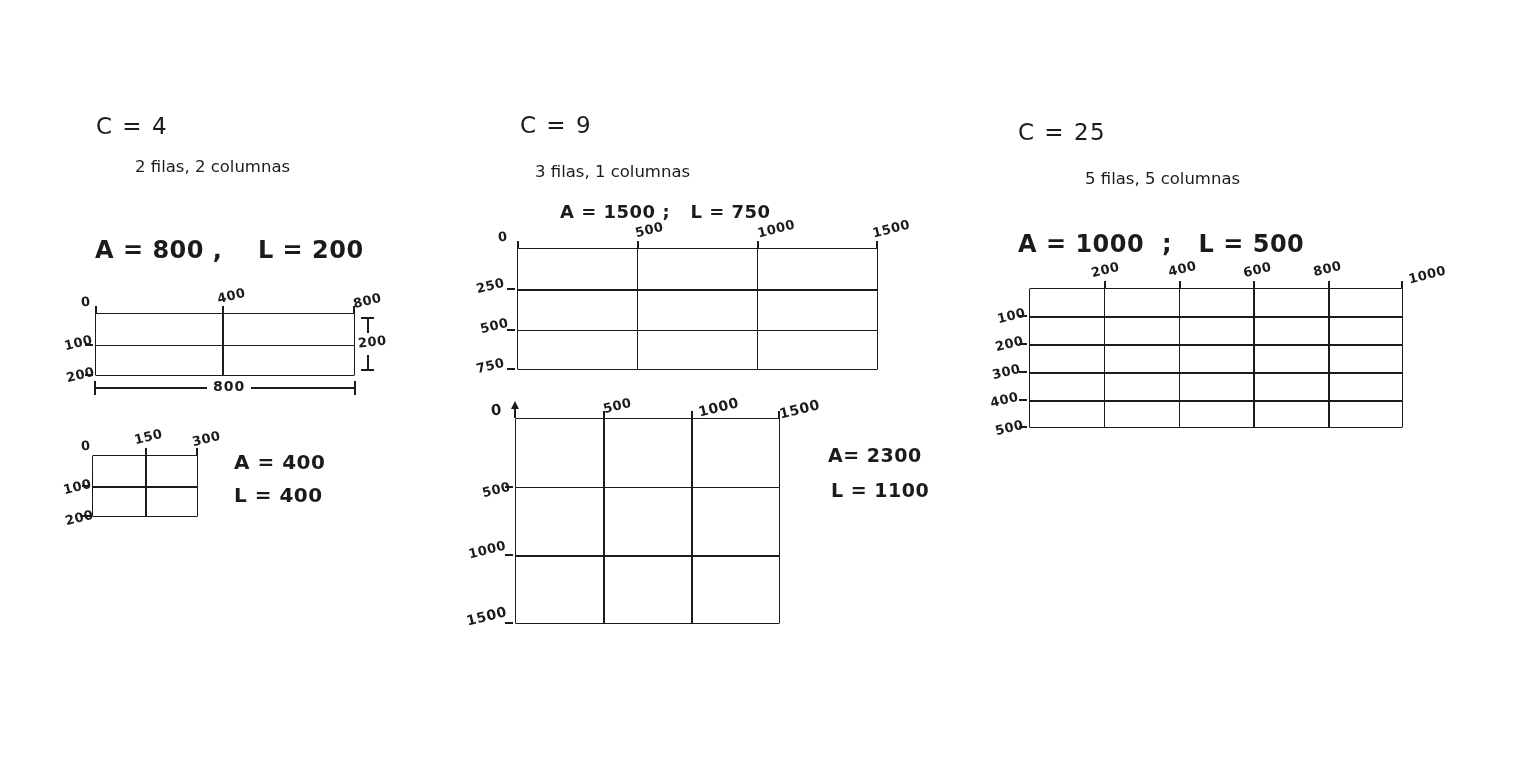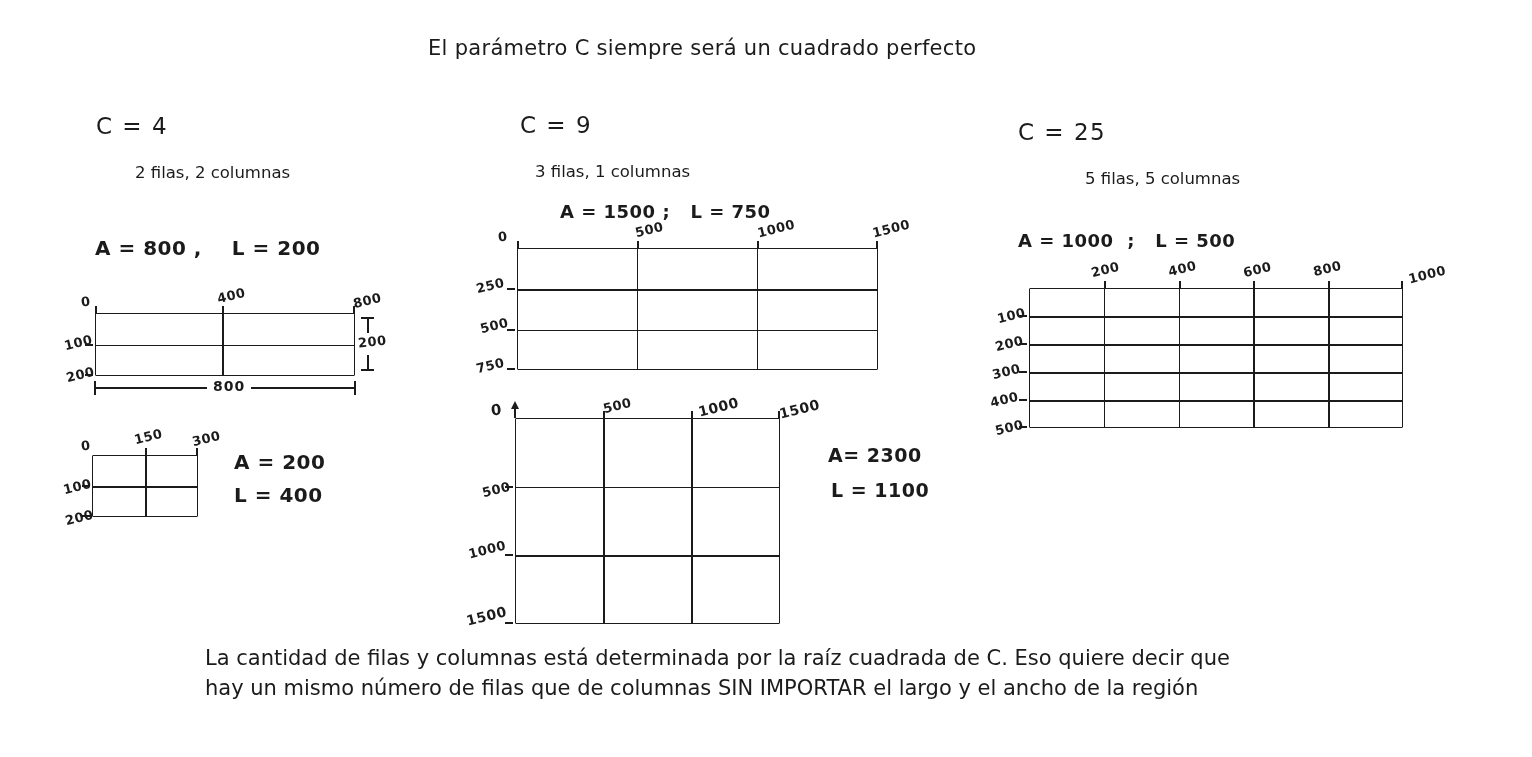--- a/index.html
+++ b/index.html
@@ -34,25 +34,24 @@
     position:absolute; width:0; height:0; display:block;
     border-left:4px solid transparent; border-right:4px solid transparent;
     border-bottom:8px solid #1b1b1b;
   }
 </style>
 </head>
 <body>
 
 <div class="canvas">
 
-  <div class="abs title" style="left:428px;top:36px">El parámetro C siempre será un cuadrado perfecto</div>
 
   <div class="abs heading" style="left:96px;top:113px">C = 4</div>
-  <div class="abs sub" style="left:135px;top:163px">2 filas, 2 columnas</div>
-  <div class="abs params" style="left:95px;top:236px;font-size:20px">A = 800 ,    L = 200</div>
+  <div class="abs sub" style="left:135px;top:157px">2 filas, 2 columnas</div>
+  <div class="abs params" style="left:95px;top:236px;font-size:24px">A = 800 ,    L = 200</div>
 
   <div class="gwrap" style="left:95px;top:313px;width:260px;height:63px">
     <div class="gbox"></div>
     <i class="vl" style="left:49%"></i>
     <i class="hl" style="top:50%"></i>
     <i class="tmv" style="left:0"></i>
     <i class="tmv" style="left:49%"></i>
     <i class="tmv" style="left:calc(100% - 2px)"></i>
     <i class="tmh" style="top:calc(50% - 1px)"></i>
     <i class="tmh" style="top:calc(100% - 2px)"></i>
@@ -80,21 +79,21 @@
     <i class="hl" style="top:50%"></i>
     <i class="tmv" style="left:50%"></i>
     <i class="tmv" style="left:calc(100% - 2px)"></i>
     <i class="tmh" style="top:calc(50% - 1px)"></i>
     <i class="tmh" style="top:calc(100% - 2px)"></i>
     <b class="tick up0" style="left:-11px;top:-17px">0</b>
     <b class="tick" style="left:42px;top:-26px">150</b>
     <b class="tick" style="left:100px;top:-24px">300</b>
     <b class="tick" style="left:-29px;top:24px">100</b>
     <b class="tick" style="left:-27px;top:55px">200</b>
-    <span class="sidetext" style="left:142px;top:-5px;font-size:20px">A = 200</span>
+    <span class="sidetext" style="left:142px;top:-5px;font-size:20px">A = 400</span>
     <span class="sidetext" style="left:142px;top:28px;font-size:20px">L = 400</span>
   </div>
 
   <div class="abs heading" style="left:520px;top:112px">C = 9</div>
   <div class="abs sub" style="left:535px;top:162px">3 filas, 1 columnas</div>
   <div class="abs params" style="left:560px;top:201px;font-size:18px">A = 1500 ;   L = 750</div>
 
   <div class="gwrap" style="left:517px;top:248px;width:361px;height:122px">
     <div class="gbox"></div>
     <i class="vl" style="left:33.2%"></i>
@@ -137,21 +136,21 @@
     <b class="tick" style="left:264px;top:-17px;font-size:14px">1500</b>
     <b class="tick" style="left:-33px;top:64px">500</b>
     <b class="tick" style="left:-47px;top:124px">1000</b>
     <b class="tick" style="left:-49px;top:190px;font-size:14px">1500</b>
     <span class="sidetext" style="left:313px;top:26px;font-size:19px">A= 2300</span>
     <span class="sidetext" style="left:316px;top:61px;font-size:19px">L = 1100</span>
   </div>
 
   <div class="abs heading" style="left:1018px;top:119px">C = 25</div>
   <div class="abs sub" style="left:1085px;top:169px">5 filas, 5 columnas</div>
-  <div class="abs params" style="left:1018px;top:230px;font-size:18px">A = 1000  ;   L = 500</div>
+  <div class="abs params" style="left:1018px;top:230px;font-size:24px">A = 1000  ;   L = 500</div>
 
   <div class="gwrap" style="left:1029px;top:288px;width:374px;height:140px">
     <div class="gbox"></div>
     <i class="vl" style="left:20%"></i>
     <i class="vl" style="left:40%"></i>
     <i class="vl" style="left:60%"></i>
     <i class="vl" style="left:80%"></i>
     <i class="hl" style="top:20%"></i>
     <i class="hl" style="top:40%"></i>
     <i class="hl" style="top:60%"></i>
@@ -171,16 +170,14 @@
     <b class="tick" style="left:214px;top:-26px">600</b>
     <b class="tick" style="left:284px;top:-27px">800</b>
     <b class="tick" style="left:379px;top:-21px">1000</b>
     <b class="tick" style="left:-32px;top:20px">100</b>
     <b class="tick" style="left:-34px;top:48px">200</b>
     <b class="tick" style="left:-37px;top:76px">300</b>
     <b class="tick" style="left:-39px;top:104px">400</b>
     <b class="tick" style="left:-34px;top:132px">500</b>
   </div>
 
-  <div class="abs footerline" style="left:205px;top:646px">La cantidad de filas y columnas está determinada por la raíz cuadrada de C. Eso quiere decir que</div>
-  <div class="abs footerline" style="left:205px;top:676px">hay un mismo número de filas que de columnas SIN IMPORTAR el largo y el ancho de la región</div>
 
 </div>
 
 </body></html>

